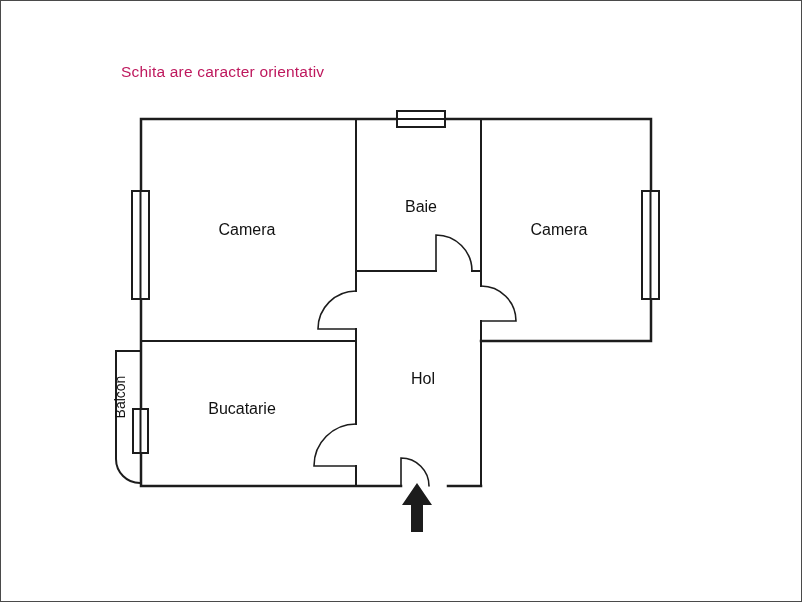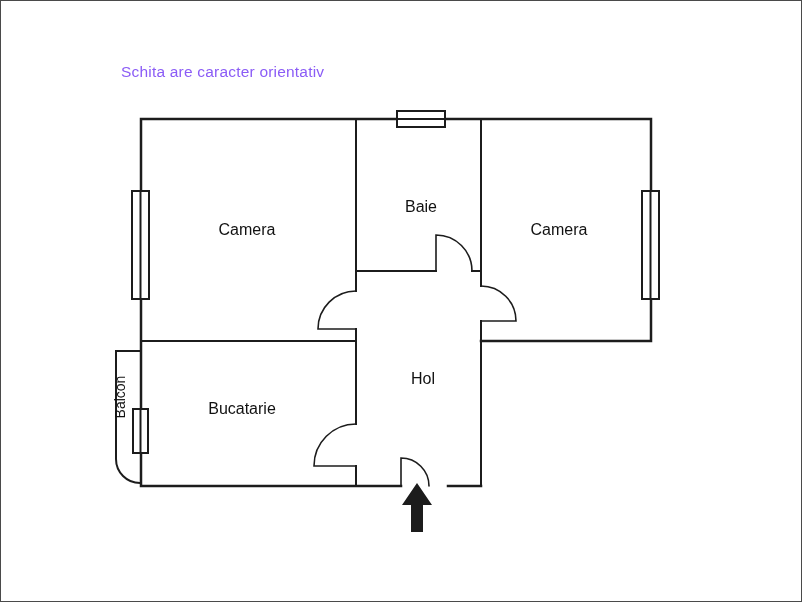--- a/index.html
+++ b/index.html
@@ -14,21 +14,21 @@
     border: 1px solid #4a4a4a;
     background: #ffffff;
     font-family: "Liberation Sans", sans-serif;
     overflow: hidden;
   }
   .disclaimer {
     position: absolute;
     left: 120px;
     top: 62px;
     font-size: 15.5px;
-    color: #8b5cf6;
+    color: #be185d;
     letter-spacing: 0.2px;
     white-space: nowrap;
   }
   svg.plan {
     position: absolute;
     left: 0;
     top: 0;
   }
   svg.plan text {
     font-family: "Liberation Sans", sans-serif;

